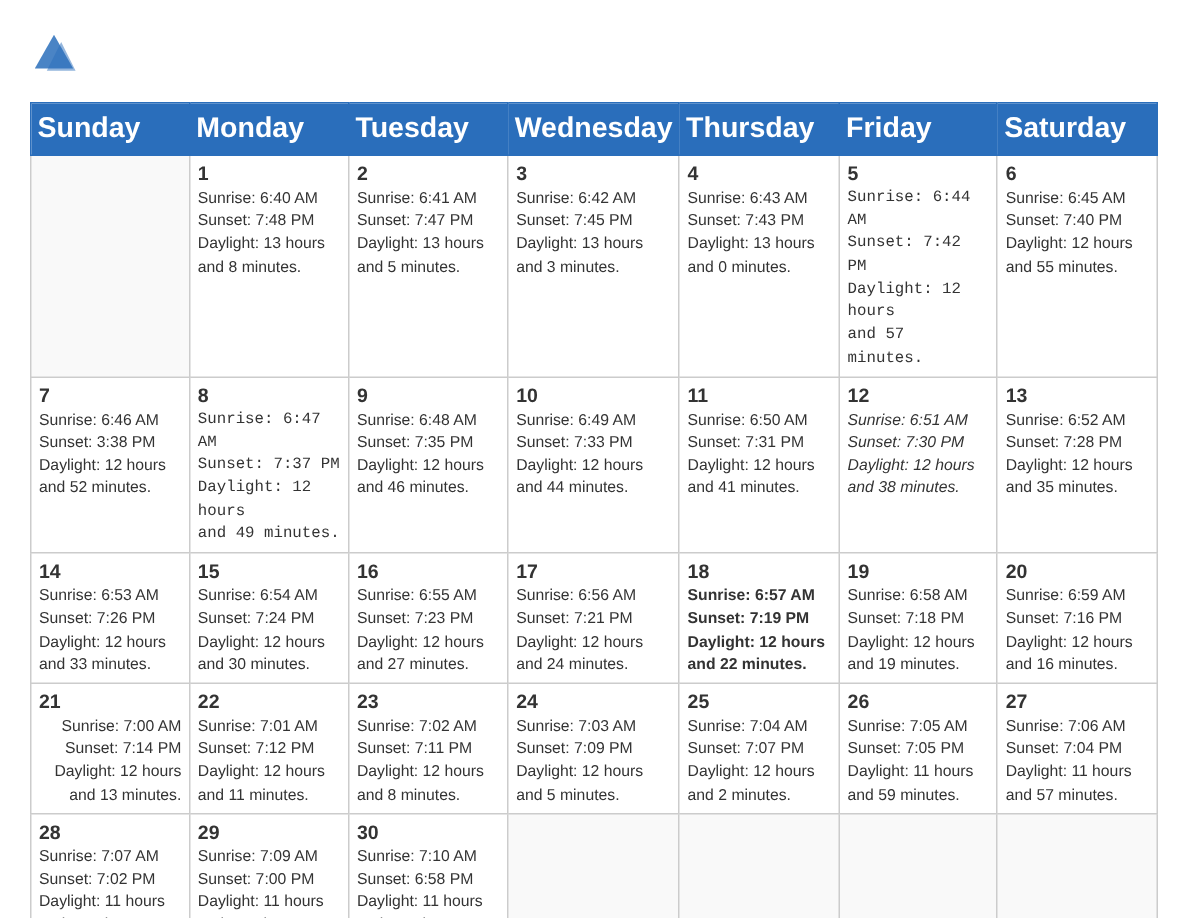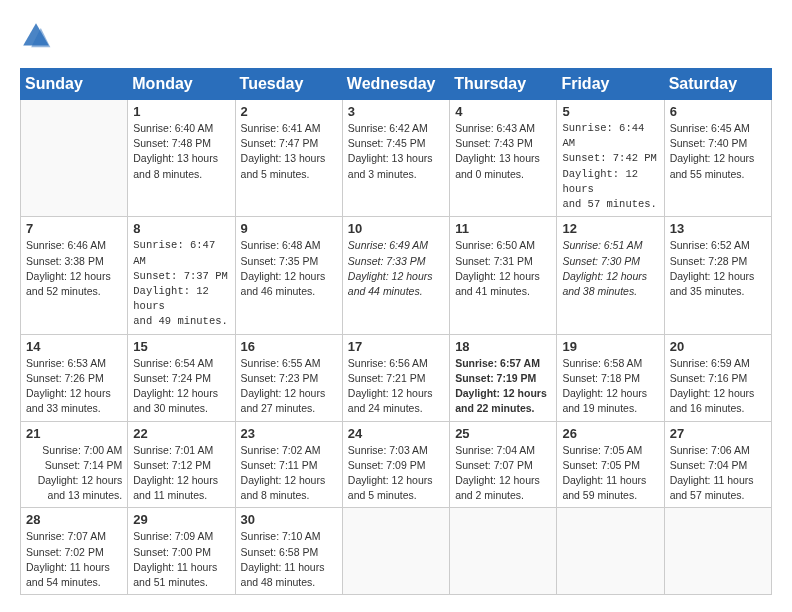--- a/index.html
+++ b/index.html
@@ -53,21 +53,21 @@
       color: #555;
     }
     .calendar {
       width: 100%;
       border-collapse: collapse;
       border: 1px solid #ccc;
     }
     .calendar th {
       background: #2a6ebb;
       color: #fff;
-      font-size: 16px;
+      font-size: 19px;
       font-weight: bold;
       padding: 6px 4px;
       text-align: left;
       border: 1px solid #2a6ebb;
     }
     .calendar td {
       vertical-align: top;
       border: 1px solid #ccc;
       padding: 4px 5px;
       min-height: 80px;
@@ -179,21 +179,21 @@
         </td>
         <td>
           <span class="day-num">9</span>
           <div class="cell-content" style="white-space: pre-line;">Sunrise: 6:48 AM
 Sunset: 7:35 PM
 Daylight: 12 hours
 and 46 minutes.</div>
         </td>
         <td>
           <span class="day-num">10</span>
-          <div class="cell-content" style="white-space: pre-line; font-style: italic;">Sunrise: 6:49 AM
+          <div class="cell-content" style="white-space: pre-line;">Sunrise: 6:49 AM
 Sunset: 7:33 PM
 Daylight: 12 hours
 and 44 minutes.</div>
         </td>
         <td>
           <span class="day-num">11</span>
           <div class="cell-content" style="white-space: pre-line;">Sunrise: 6:50 AM
 Sunset: 7:31 PM
 Daylight: 12 hours
 and 41 minutes.</div>

